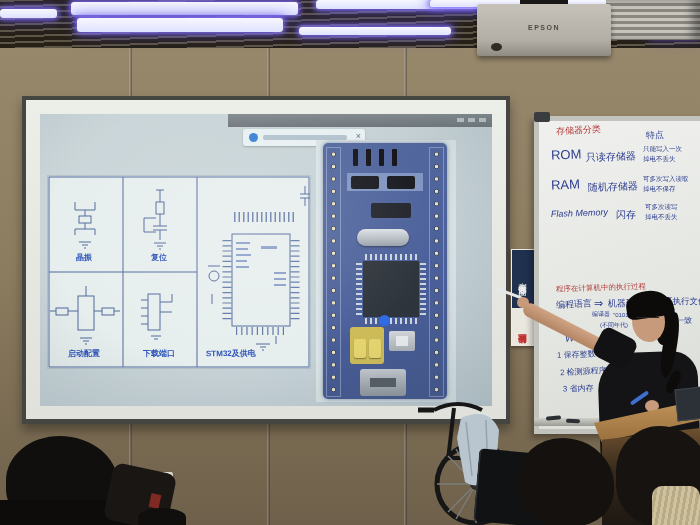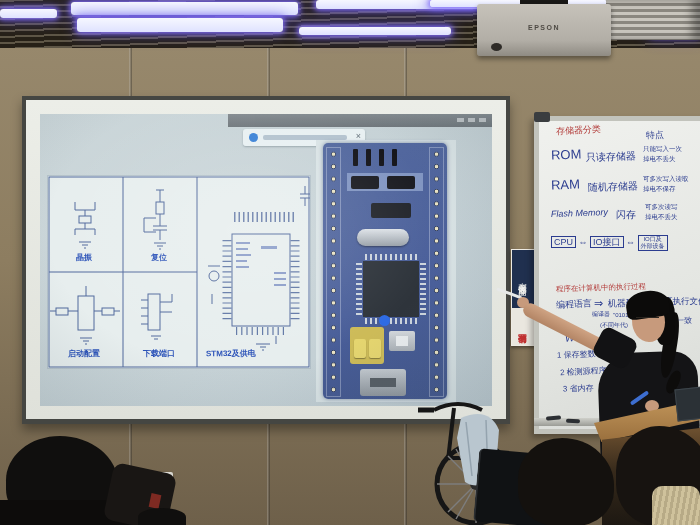--- a/index.html
+++ b/index.html
@@ -280,30 +280,20 @@
   <div class="abs hw" style="left:551px;top:177px;font-size:13px;transform:rotate(-2deg);">RAM</div>
   <div class="abs hw" style="left:588px;top:180px;font-size:10px;transform:rotate(-2deg);">随机存储器</div>
   <div class="abs hw" style="left:643px;top:175px;font-size:6.5px;">可多次写入读取</div>
   <div class="abs hw" style="left:643px;top:185px;font-size:6.5px;">掉电不保存</div>
 
   <div class="abs hw" style="left:551px;top:208px;font-size:9px;font-style:italic;transform:rotate(-2deg);">Flash Memory</div>
   <div class="abs hw" style="left:616px;top:208px;font-size:10px;">闪存</div>
   <div class="abs hw" style="left:645px;top:203px;font-size:6.5px;">可多次读写</div>
   <div class="abs hw" style="left:645px;top:213px;font-size:6.5px;">掉电不丢失</div>
 
-  <div class="abs hw" style="left:551px;top:235px;font-size:9px;">
-    <span class="busbox">CPU</span>
-    <span>⇔</span>
-    <span class="busbox">IO接口</span>
-    <span>⇔</span>
-    <span class="busbox" style="font-size:6px;line-height:7px;text-align:center;vertical-align:middle;display:inline-block;">
-      <span style="display:block;">IO口及</span>
-      <span style="display:block;">外部设备</span>
-    </span>
-  </div>
 
   <div class="abs hw red" style="left:556px;top:283px;font-size:7.5px;transform:rotate(-2deg);">程序在计算机中的执行过程</div>
   <div class="abs hw" style="left:556px;top:298px;font-size:9px;transform:rotate(-3deg);">编程语言</div>
   <div class="abs hw" style="left:594px;top:297px;font-size:11px;">⇒</div>
   <div class="abs hw" style="left:608px;top:297px;font-size:9px;transform:rotate(-2deg);">机器码</div>
   <div class="abs hw" style="left:648px;top:296px;font-size:11px;">⇒</div>
   <div class="abs hw" style="left:664px;top:296px;font-size:8.5px;">可执行文件</div>
   <div class="abs hw" style="left:592px;top:310px;font-size:6px;">编译器</div>
   <div class="abs hw" style="left:613px;top:312px;font-size:6px;">"0101"</div>
   <div class="abs hw" style="left:600px;top:321px;font-size:6px;">(不同年代)</div>

